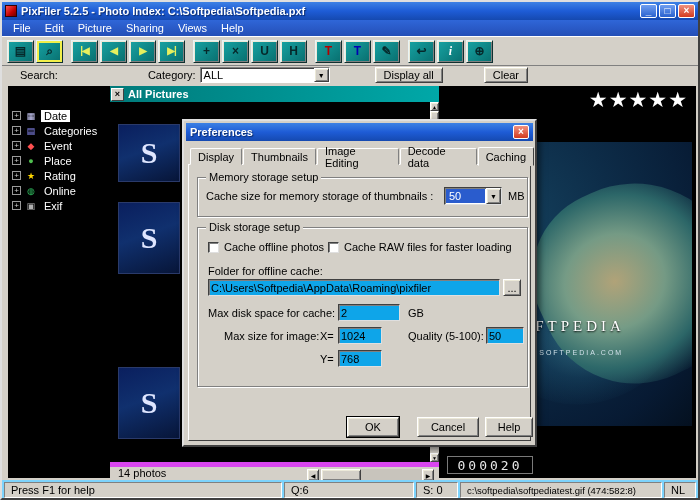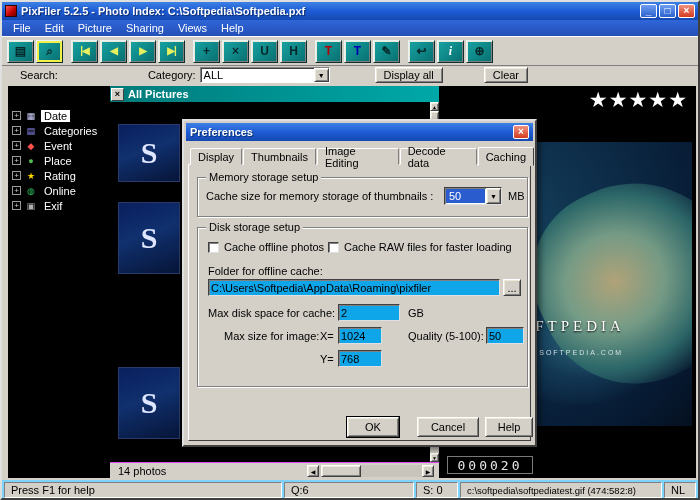--- a/index.html
+++ b/index.html
@@ -75,21 +75,21 @@
                  border-color:#fff #404040 #404040 #fff; cursor:default; line-height:1; }
   .main-body { position:absolute; left:0; top:16px; width:320px; height:360px; background:#000; overflow:hidden; }
   .thumb { position:absolute; left:8px; width:62px; background:linear-gradient(160deg,#0a1f5e,#10306e 45%,#071538);
            border:1px solid #2a3a6a; color:#dfe6ff; display:flex; align-items:center; justify-content:center;
            font-size:30px; font-weight:bold; font-family:"Liberation Serif",serif; }
   .vscroll { position:absolute; right:0; top:16px; width:9px; height:360px; background:#d4d0c8; }
   .vscroll .arrow { height:9px; font-size:5px; display:flex; align-items:center; justify-content:center; }
   .vscroll .thumbv { position:absolute; left:0; top:9px; width:9px; height:70px; }
   .vscroll .arrow.bottom { position:absolute; bottom:0; left:0; width:9px; }
   .main-bottom { position:absolute; left:0; bottom:0; width:100%; height:16px; background:#d4d0c8;
-                 border-top:1px solid #d946ef; display:flex; align-items:center; }
+                 border-top:5px solid #d946ef; display:flex; align-items:center; }
   .photo-count { padding:0 8px; color:#000; }
   .hscroll { position:absolute; left:197px; top:2px; width:127px; height:12px; background:#c8c4bc; display:flex; }
   .hscroll .arrow { width:12px; height:12px; font-size:6px; display:flex; align-items:center; justify-content:center; }
   .hscroll .thumbh { width:40px; height:12px; margin-left:2px; }
 
   
   .preview { position:absolute; left:437px; top:84px; width:257px; height:392px; background:#000; }
   .stars { position:absolute; right:8px; top:2px; color:#fff; font-size:21px; letter-spacing:1px; }
   .island { position:absolute; left:2px; top:56px; width:251px; height:284px; overflow:hidden;
             background:radial-gradient(ellipse at 30% 30%, #14405c 0%, #0d2c48 40%, #071a33 80%, #04101f 100%); }

